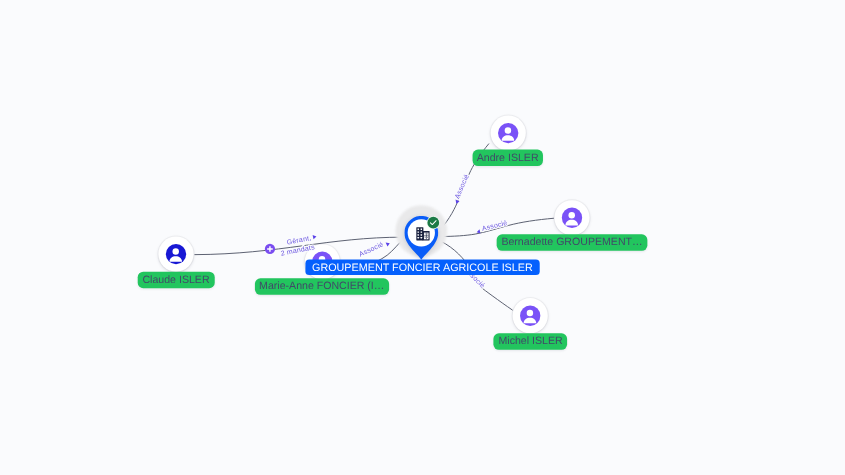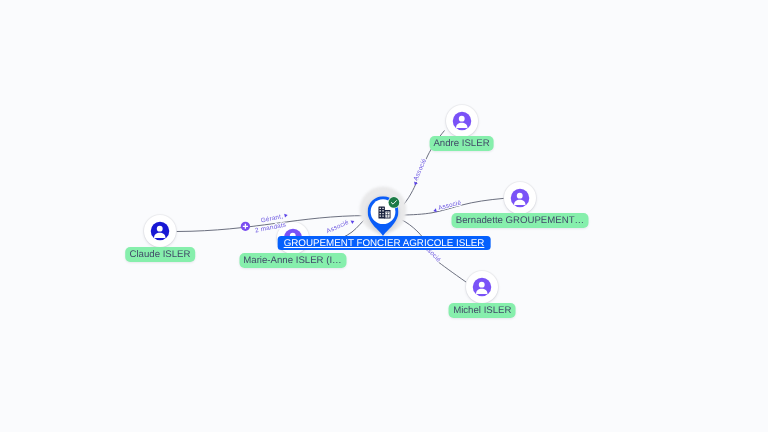--- a/index.html
+++ b/index.html
@@ -12,42 +12,42 @@
   .edge-label{font-family:"Liberation Sans",sans-serif;font-size:6.3px;fill:#6a55e0;letter-spacing:.22px;
     paint-order:stroke fill;stroke:#fafbfd;stroke-width:2.2px;stroke-linejoin:round;}
   .node{position:absolute;transform:translate(-50%,-50%);z-index:3;}
   .node.under{z-index:1;}
   .node-circle{position:absolute;left:50%;top:50%;transform:translate(-50%,-50%);
     width:32px;height:32px;border-radius:50%;background:#fff;
     box-shadow:0 0 0 1px rgba(0,0,0,.04), 0 1px 3px rgba(20,25,60,.13);}
   .person-svg{position:absolute;left:50%;top:50%;transform:translate(-50%,-50%);
     width:20.2px;height:20.2px;display:block;}
   .node-label{position:absolute;left:50%;top:15.6px;transform:translateX(-50%);
-    background:#86efac;color:#414a68;font-size:9.65px;
+    background:#22c55e;color:#414a68;font-size:9.65px;
     border-radius:5px;padding:2px 4.3px;white-space:nowrap;line-height:11px;
     box-shadow:0 1px 2.2px rgba(20,25,60,.085);}
 
   #center-node{position:absolute;left:383px;top:212px;z-index:4;}
   .halo{position:absolute;left:50%;top:50%;
     transform:translate(-50%,-50%) translate(0,-2px);
     width:47px;height:47px;border-radius:50%;background:#e9e9ea;
     filter:blur(1.1px);}
   .pin{position:absolute;left:50%;top:50%;
     transform:translate(-50%,-50%) translate(0,4.3px);
     width:30.8px;height:40.04px;display:block;
     filter:drop-shadow(0 1px 2px rgba(20,25,60,.16));}
   .building{position:absolute;left:50%;top:50%;
     transform:translate(-50%,-50%) translate(1.5px,0.6px);
     width:13.8px;height:13.8px;display:block;}
   .verified{position:absolute;left:50%;top:50%;
     transform:translate(-50%,-50%) translate(10.9px,-9.6px);
     width:12.5px;height:12.5px;display:block;}
   #center-label{position:absolute;z-index:6;left:384px;top:243px;transform:translate(-50%,-50%);
     background:#0560fd;color:#fff;font-size:9.8px;line-height:11px;
-    border-radius:3.5px;padding:1.5px 6px 1.5px;white-space:nowrap;letter-spacing:0px;text-decoration:underline;}
+    border-radius:3.5px;padding:1.5px 6px 1.5px;white-space:nowrap;letter-spacing:0px;}
 </style>
 </head>
 <body>
 
 <div id="stage">
 
   <svg class="layer" viewBox="0 0 768 432">
     <defs>
       <path id="p-michel" d="M176.8,231.5 C254.7,231.1 298.3,215.6 367,215.6"></path>
       <path id="p-marieanne" d="M303,246 C322,245 340,241 352,232 C357.5,227.8 362.5,221 367.5,216.6"></path>
@@ -106,21 +106,21 @@
   </div>
 
   <div class="node under" style="left:292.5px;top:237.5px">
     <div class="node-circle">
       <svg viewBox="0 0 24 24" class="person-svg">
         <circle cx="12" cy="12" r="11" fill="#7a52f7"></circle>
         <circle cx="11.7" cy="9.2" r="3.5" fill="#fff"></circle>
         <path d="M4.9,20.2 C4.9,16.3 8.0,14.2 11.7,14.2 C15.4,14.2 18.5,16.3 18.5,20.2 Z" fill="#fff"></path>
       </svg>
     </div>
-    <div class="node-label">Marie-Anne ISLER (I…</div>
+    <div class="node-label">Marie-Anne FONCIER (I…</div>
   </div>
 
   <div class="node" style="left:461.5px;top:120.5px">
     <div class="node-circle">
       <svg viewBox="0 0 24 24" class="person-svg">
         <circle cx="12" cy="12" r="11" fill="#7a52f7"></circle>
         <circle cx="11.7" cy="9.2" r="3.5" fill="#fff"></circle>
         <path d="M4.9,20.2 C4.9,16.3 8.0,14.2 11.7,14.2 C15.4,14.2 18.5,16.3 18.5,20.2 Z" fill="#fff"></path>
       </svg>
     </div>

